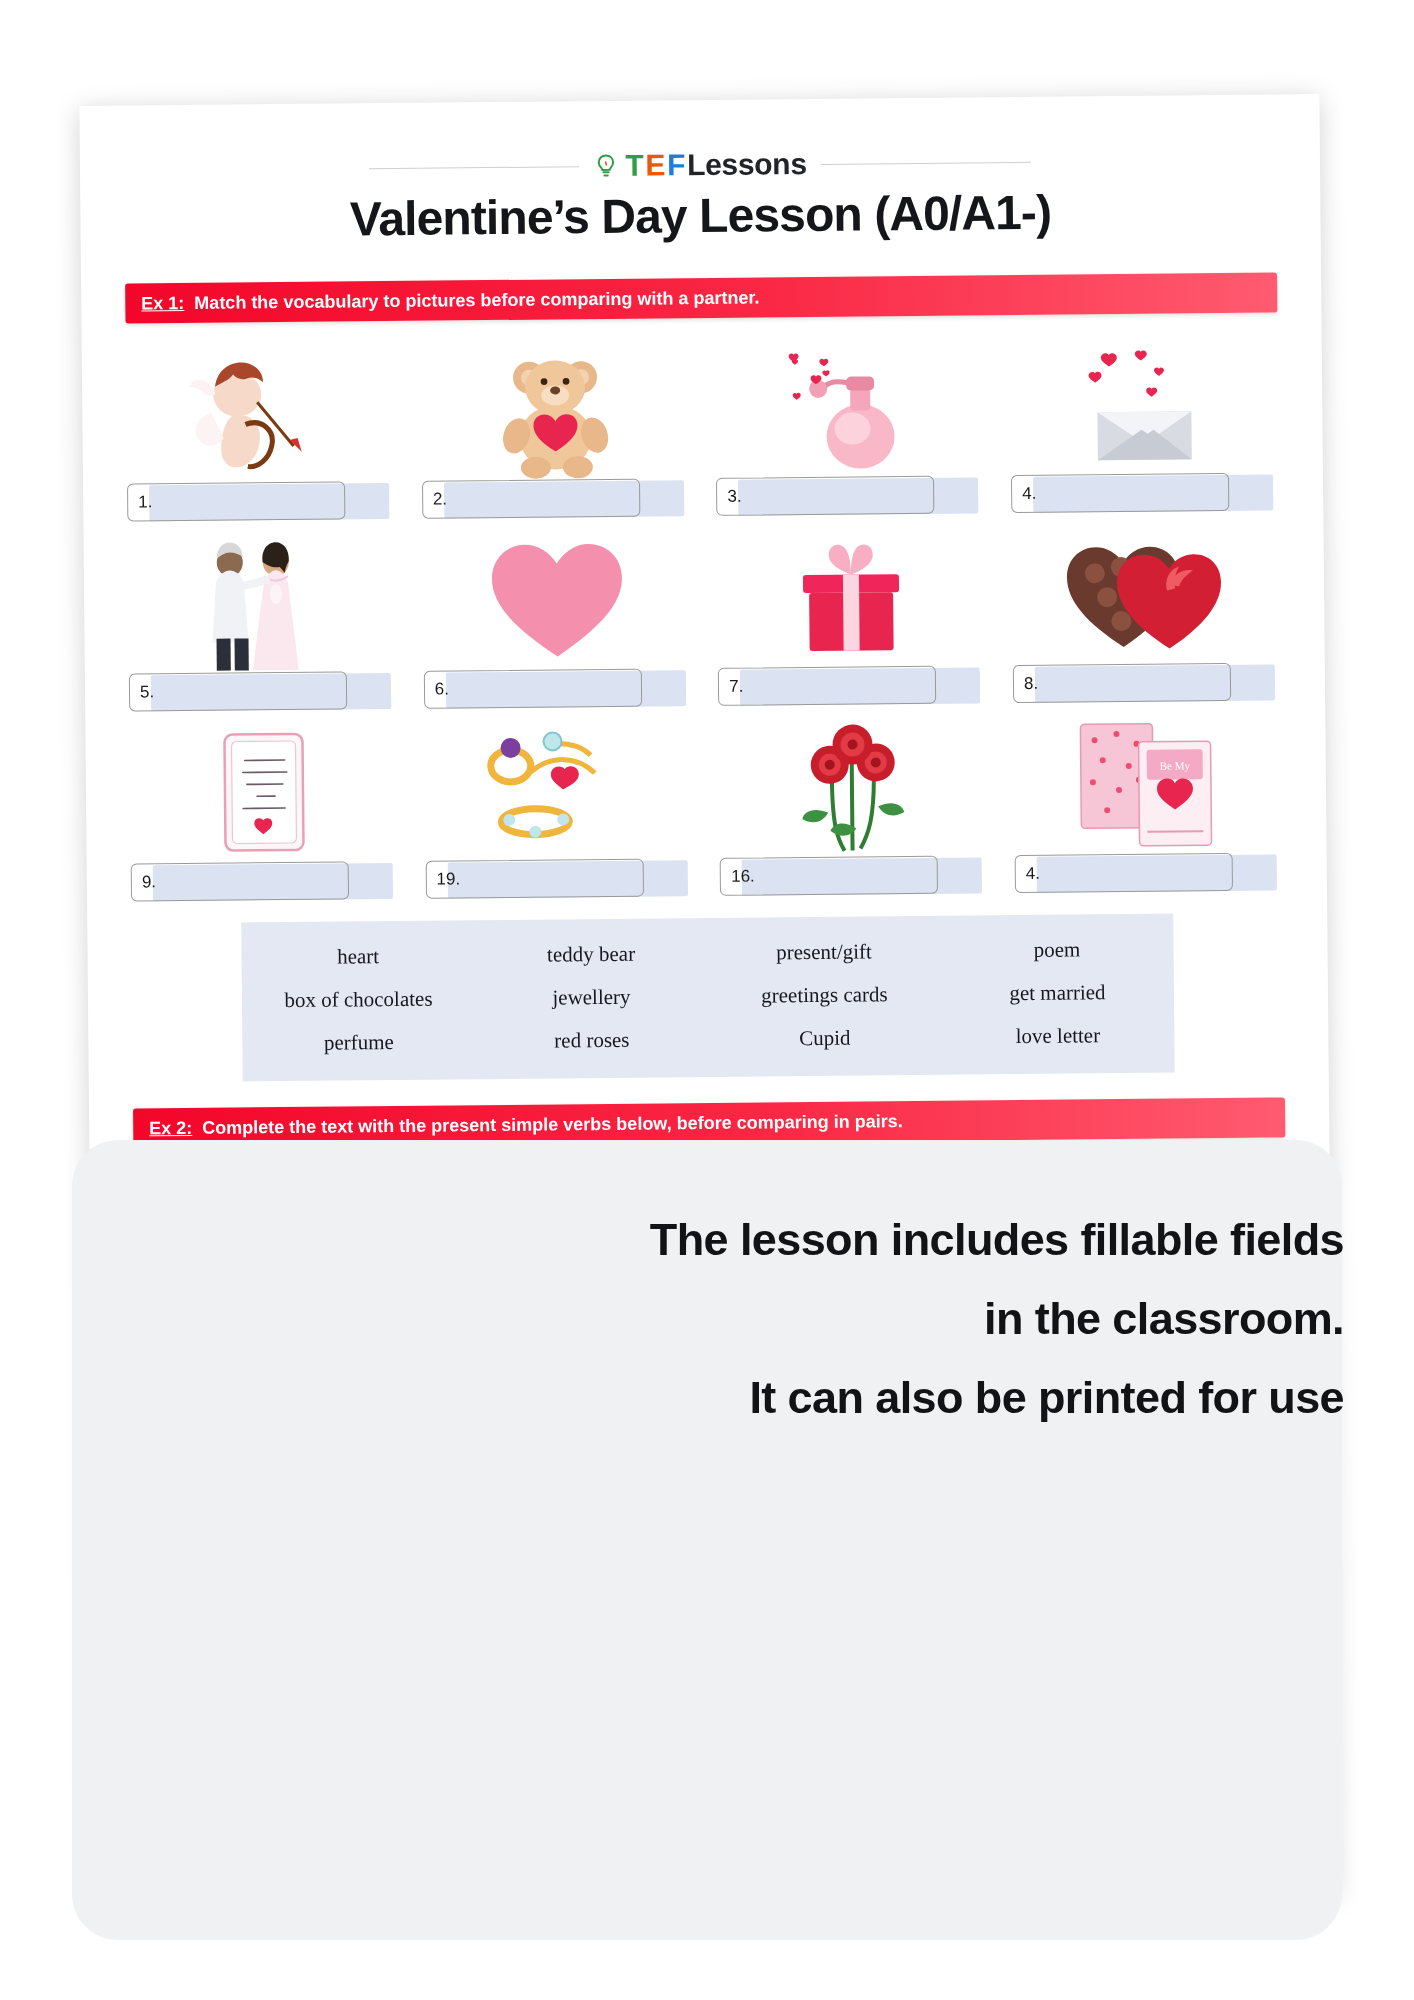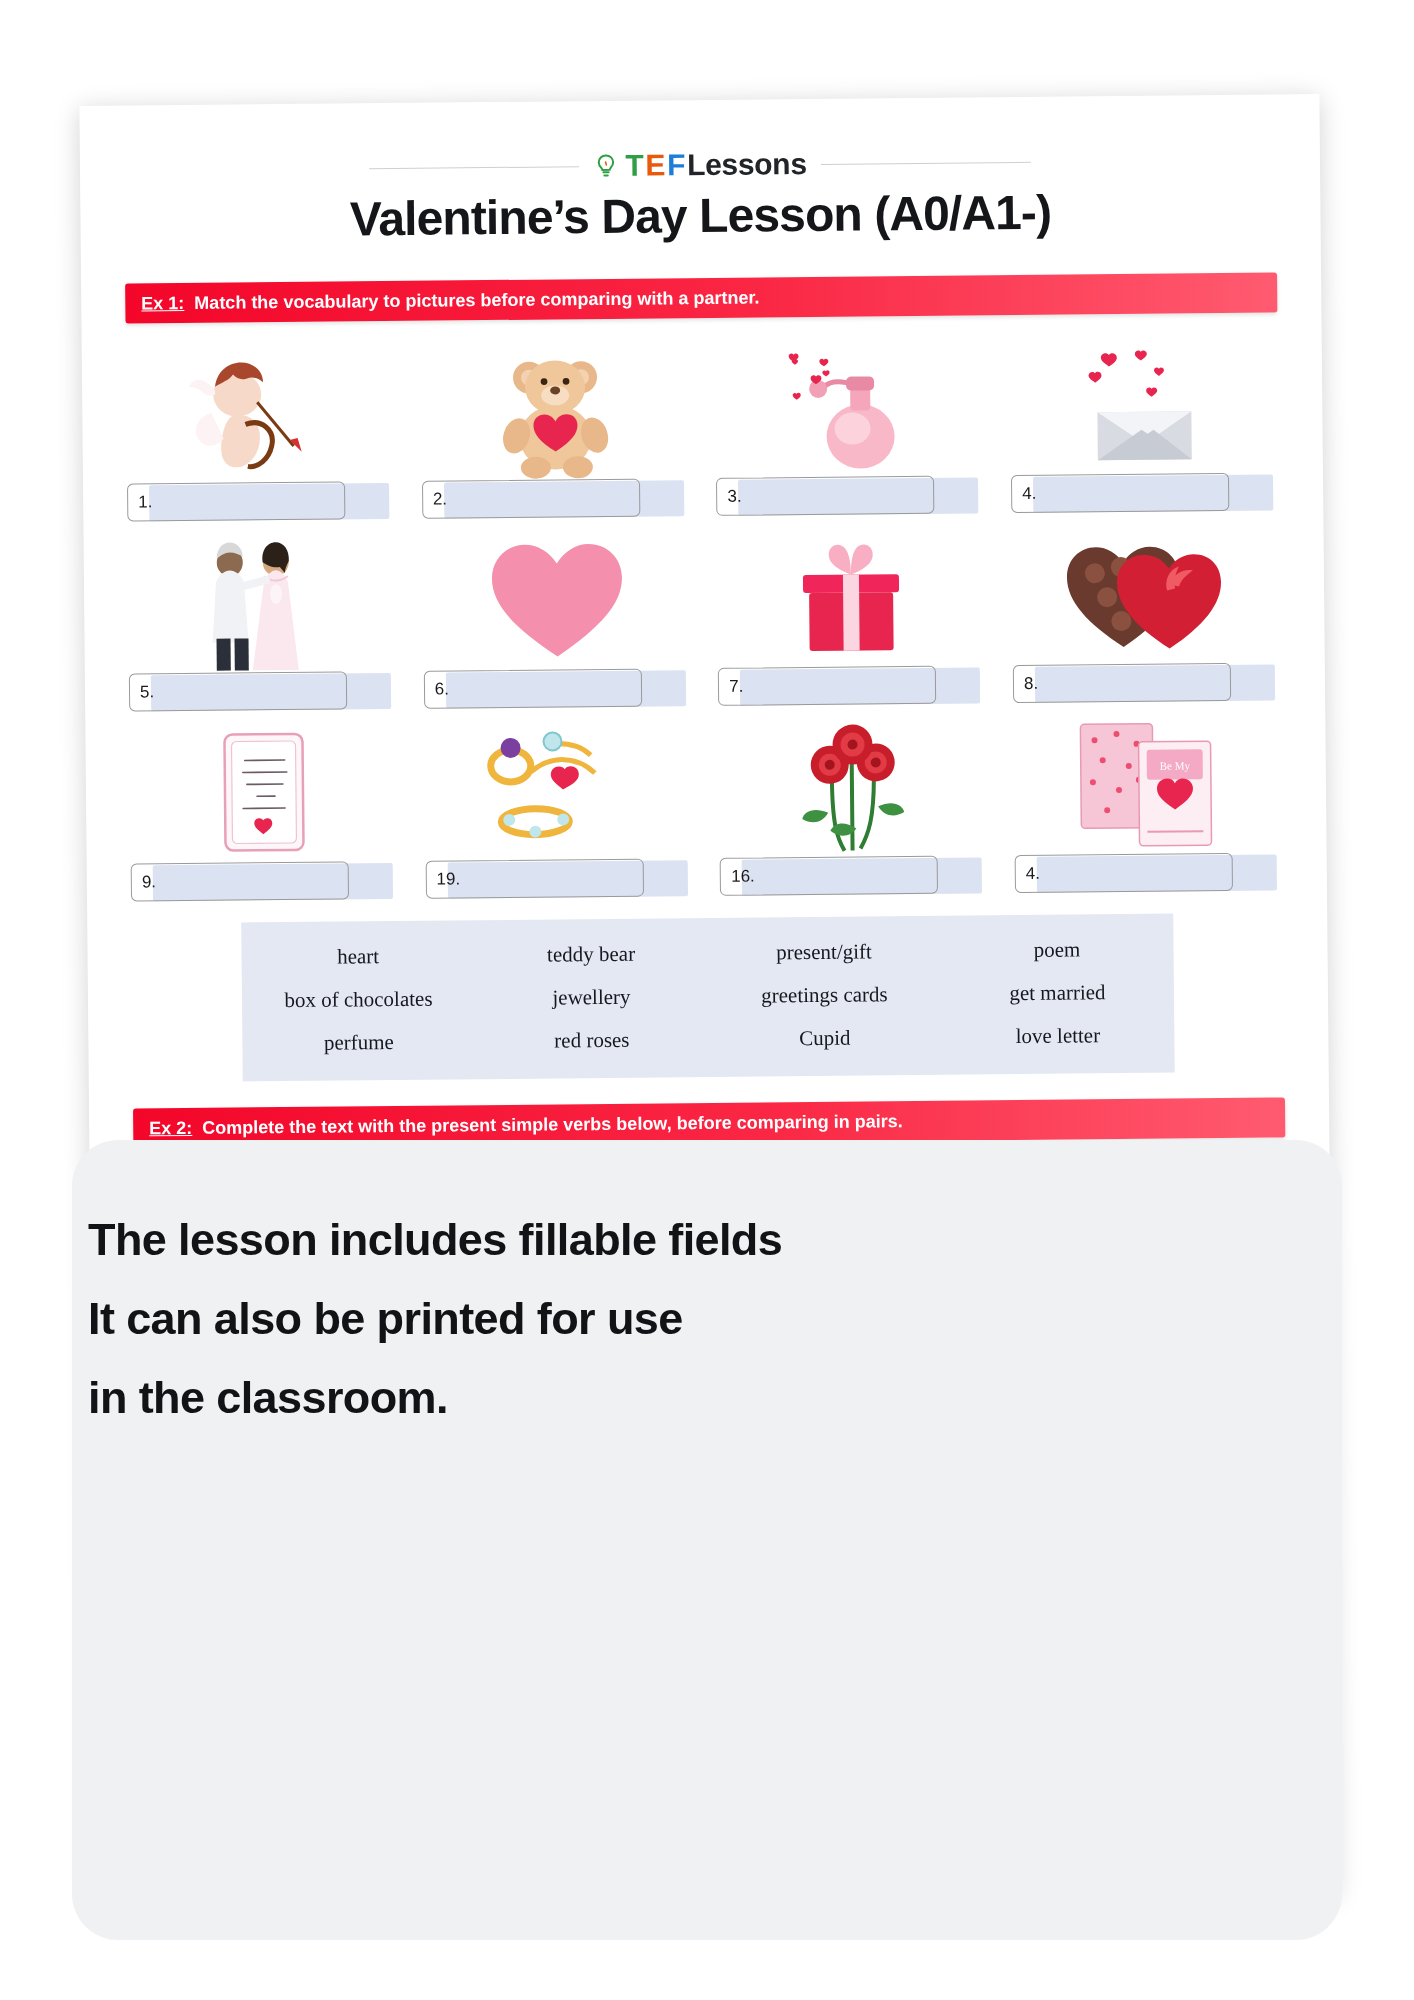--- a/index.html
+++ b/index.html
@@ -201,23 +201,23 @@
     position: absolute;
     left: 72px;
     top: 1140px;
     width: 1270px;
     height: 800px;
     background: #f0f1f3;
     border-radius: 46px;
   }
   .callout-text {
     position: absolute;
-    left: 16px; top: 60px;
+    left: 2px; top: 60px;
     width: 1270px;
-    text-align: left;
+    text-align: right;
     font-size: 45px;
     line-height: 79px;
     font-weight: bold;
     color: #121316;
     letter-spacing: -0.6px;
   }
 </style>
 </head>
 <body>
 
@@ -582,18 +582,18 @@
       <div class="ex2-text" style="top:1062px;">
         <span>Hi, I’m Kevin. I’m very romantic. My wife and I got married on Valentine’s Day, so it is an extra special day for us. Every Valentine’s Day morning, I 1.</span><span class="blank-inline"></span><span>breakfast for my wife and give her a homemade Valentine’s card and a red rose. I usually 2.</span><span class="blank-inline"></span><span>hearts or Cupid on the card. I’m not a very good artist, but the pictures make my wife smile. In the afternoon, I 3.</span><span class="blank-inline"></span><span>her a love</span>
       </div>
 
     </div>
   </div>
 
   <div class="callout">
     <div class="callout-text">
       <div>The lesson includes fillable fields</div>
+      <div>in the classroom.</div>
       <div>It can also be printed for use</div>
-      <div>in the classroom.</div>
     </div>
   </div>
 
 </div>
 
 </body></html>

